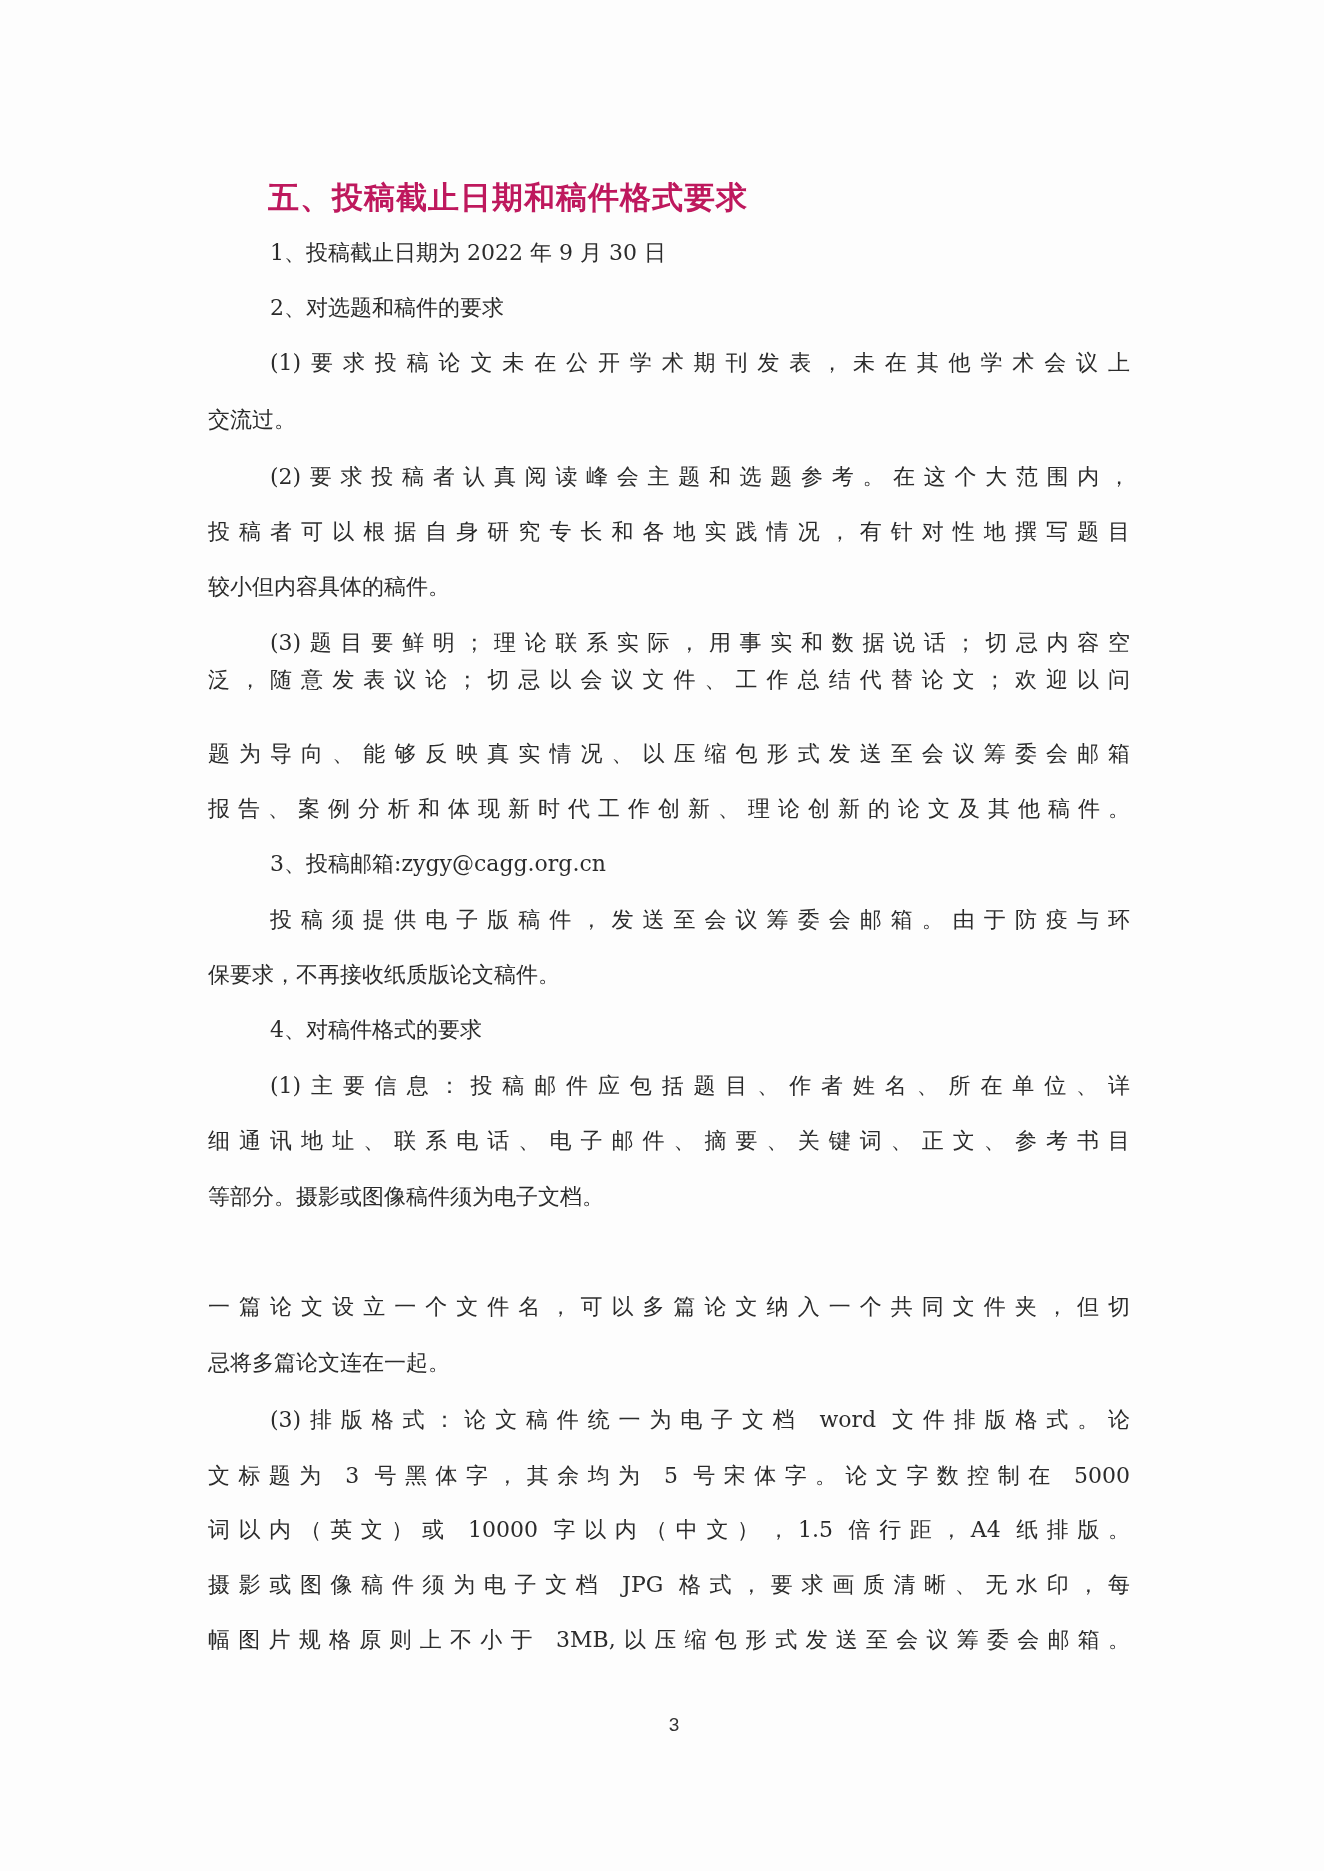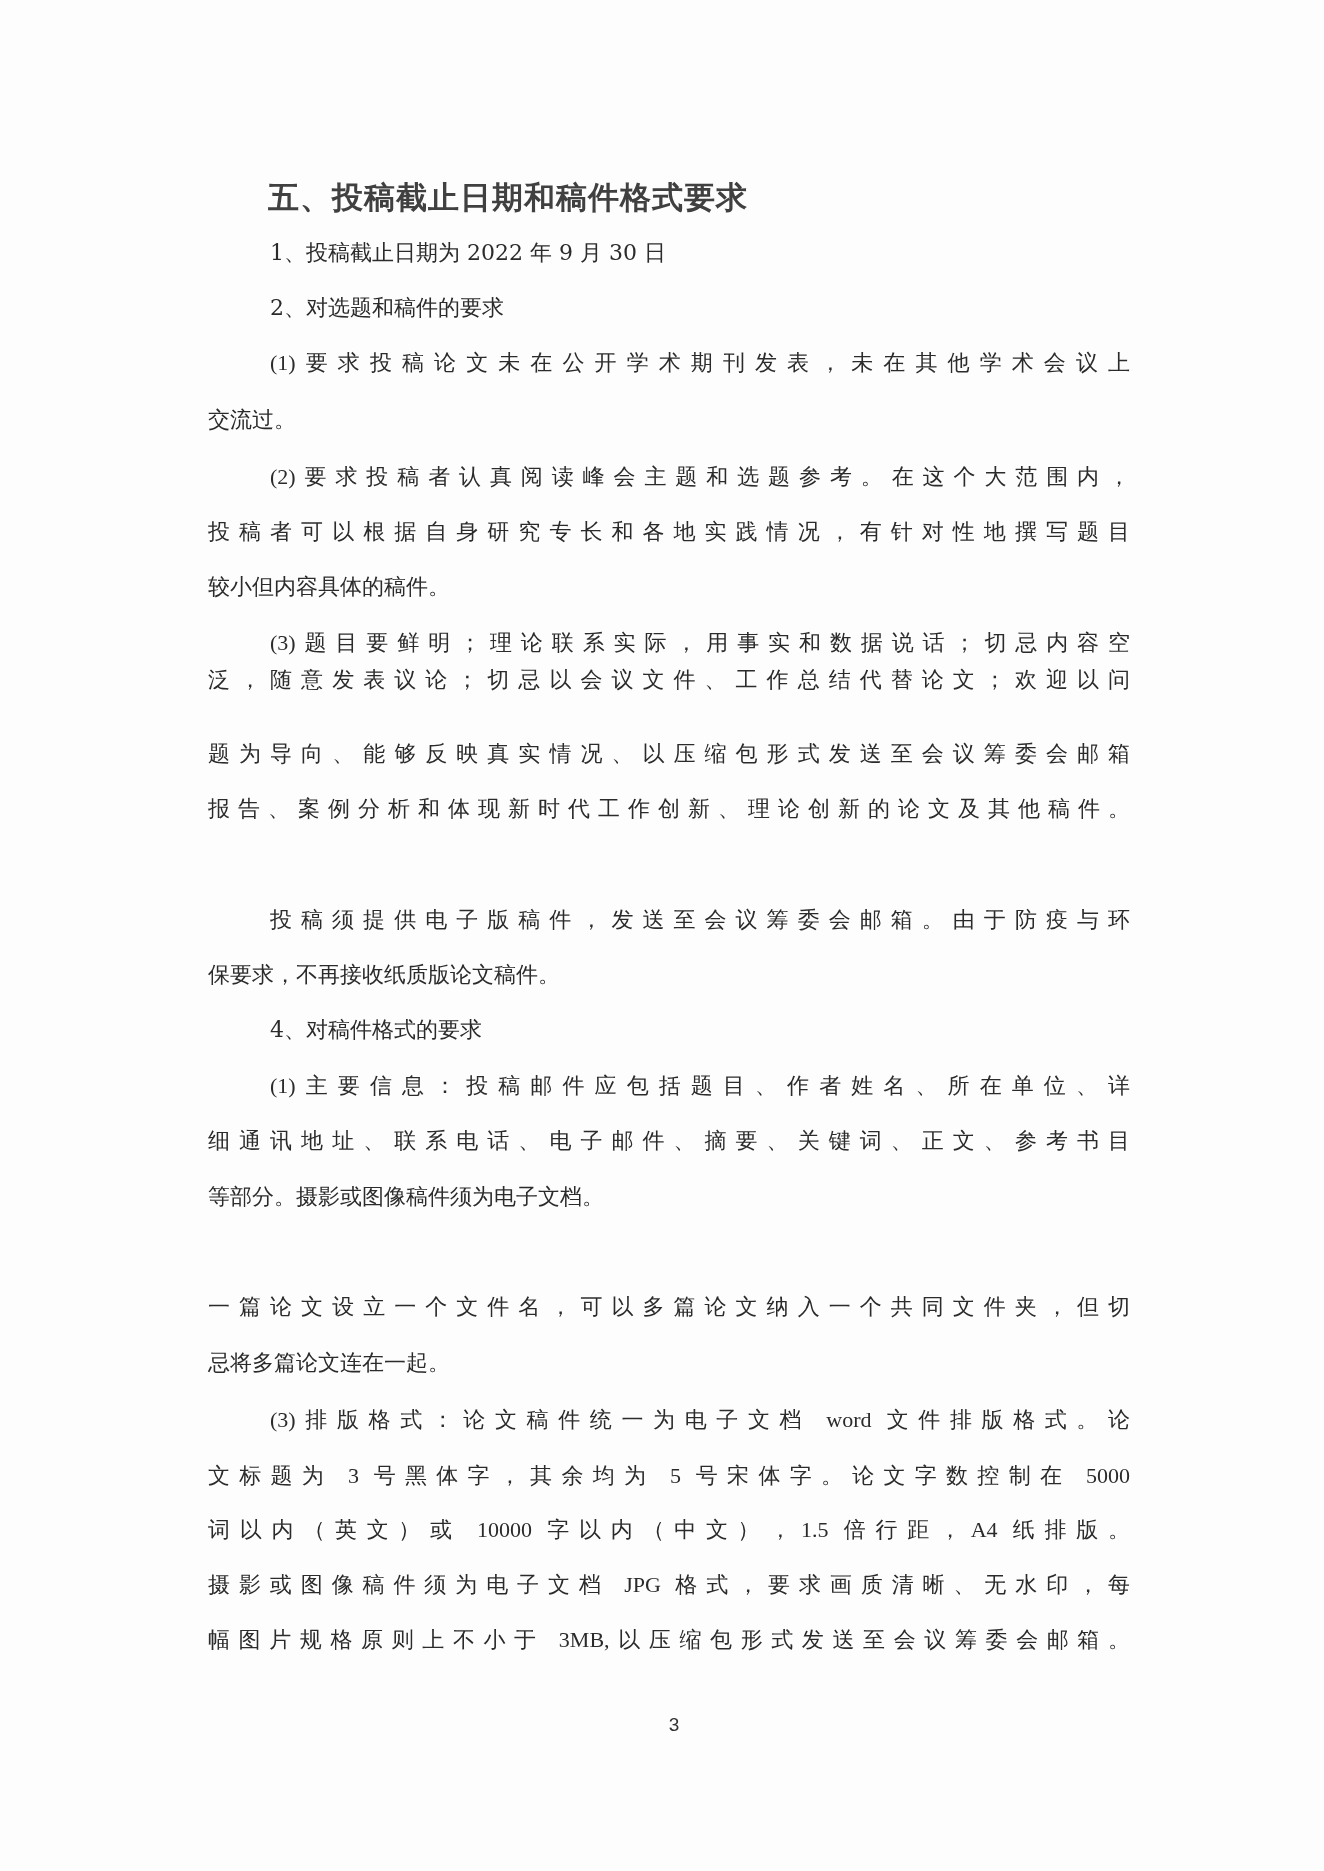--- a/index.html
+++ b/index.html
@@ -27,27 +27,26 @@
     line-height: 40px;
     font-size: 22px;
     white-space: nowrap;
     overflow: visible;
   }
   .line.full {
     text-align: justify;
     text-align-last: justify;
     white-space: normal;
     overflow: hidden;
-    font-family: Liberation Serif, serif;
   }
   .line.heading {
     font-family: "DejaVu Sans", "Liberation Sans", sans-serif;
     font-weight: bold;
     font-size: 31px;
-    color: #404040;
+    color: #be185d;
     letter-spacing: 1px;
   }
   .page-number {
     position: absolute;
     left: 664px;
     top: 1712px;
     width: 20px;
     text-align: center;
     font-family: "Liberation Sans", sans-serif;
     font-size: 19px;
@@ -71,20 +70,21 @@
 
   <div class="line full" style="left:270px; top:457px; width:860px;">(2)要求投稿者认真阅读峰会主题和选题参考。在这个大范围内，</div>
   <div class="line" style="left:208px; top:567px;">较小但内容具体的稿件。</div>
   <div class="line full" style="left:208px; top:512px; width:922px;">投稿者可以根据自身研究专长和各地实践情况，有针对性地撰写题目</div>
 
   <div class="line full" style="left:270px; top:623px; width:860px;">(3)题目要鲜明；理论联系实际，用事实和数据说话；切忌内容空</div>
   <div class="line full" style="left:208px; top:660px; width:922px;">泛，随意发表议论；切忌以会议文件、工作总结代替论文；欢迎以问</div>
   <div class="line full" style="left:208px; top:734px; width:922px;">题为导向、能够反映真实情况、以压缩包形式发送至会议筹委会邮箱</div>
   <div class="line full" style="left:208px; top:789px; width:922px;">报告、案例分析和体现新时代工作创新、理论创新的论文及其他稿件。</div>
 
+  <div class="line" style="left:270px; top:844px;">3、投稿邮箱:zygy@cagg.org.cn</div>
 
   <div class="line full" style="left:270px; top:900px; width:860px;">投稿须提供电子版稿件，发送至会议筹委会邮箱。由于防疫与环</div>
   <div class="line" style="left:208px; top:955px;">保要求，不再接收纸质版论文稿件。</div>
 
   <div class="line" style="left:270px; top:1010px;">4、对稿件格式的要求</div>
 
   <div class="line full" style="left:270px; top:1066px; width:860px;">(1)主要信息：投稿邮件应包括题目、作者姓名、所在单位、详</div>
   <div class="line full" style="left:208px; top:1121px; width:922px;">细通讯地址、联系电话、电子邮件、摘要、关键词、正文、参考书目</div>
   <div class="line" style="left:208px; top:1177px;">等部分。摄影或图像稿件须为电子文档。</div>
 

